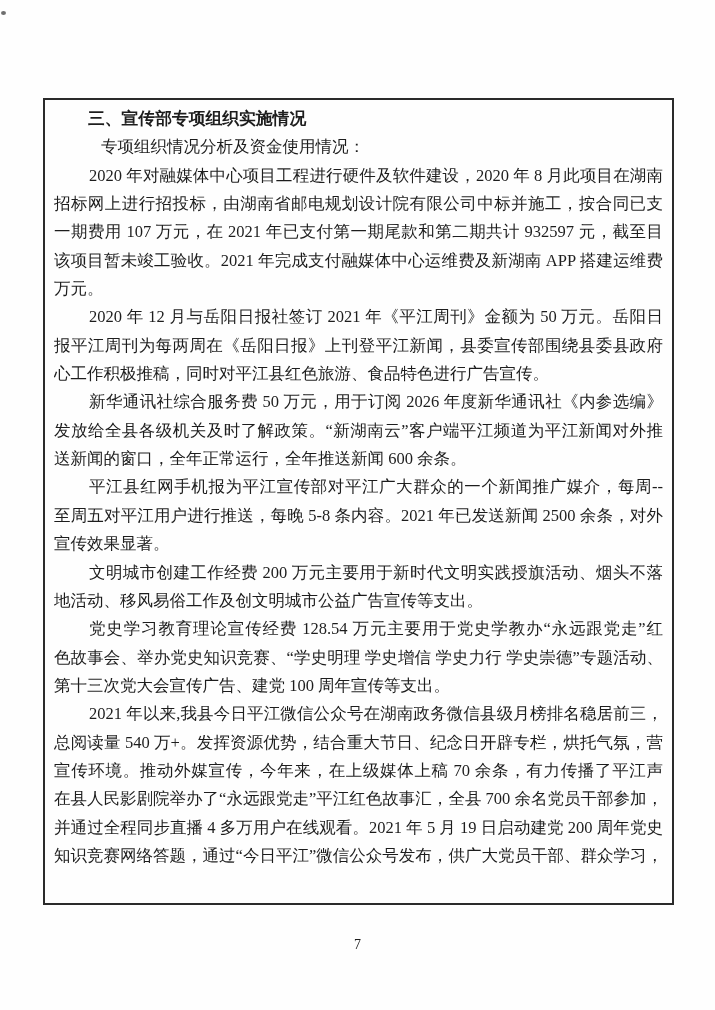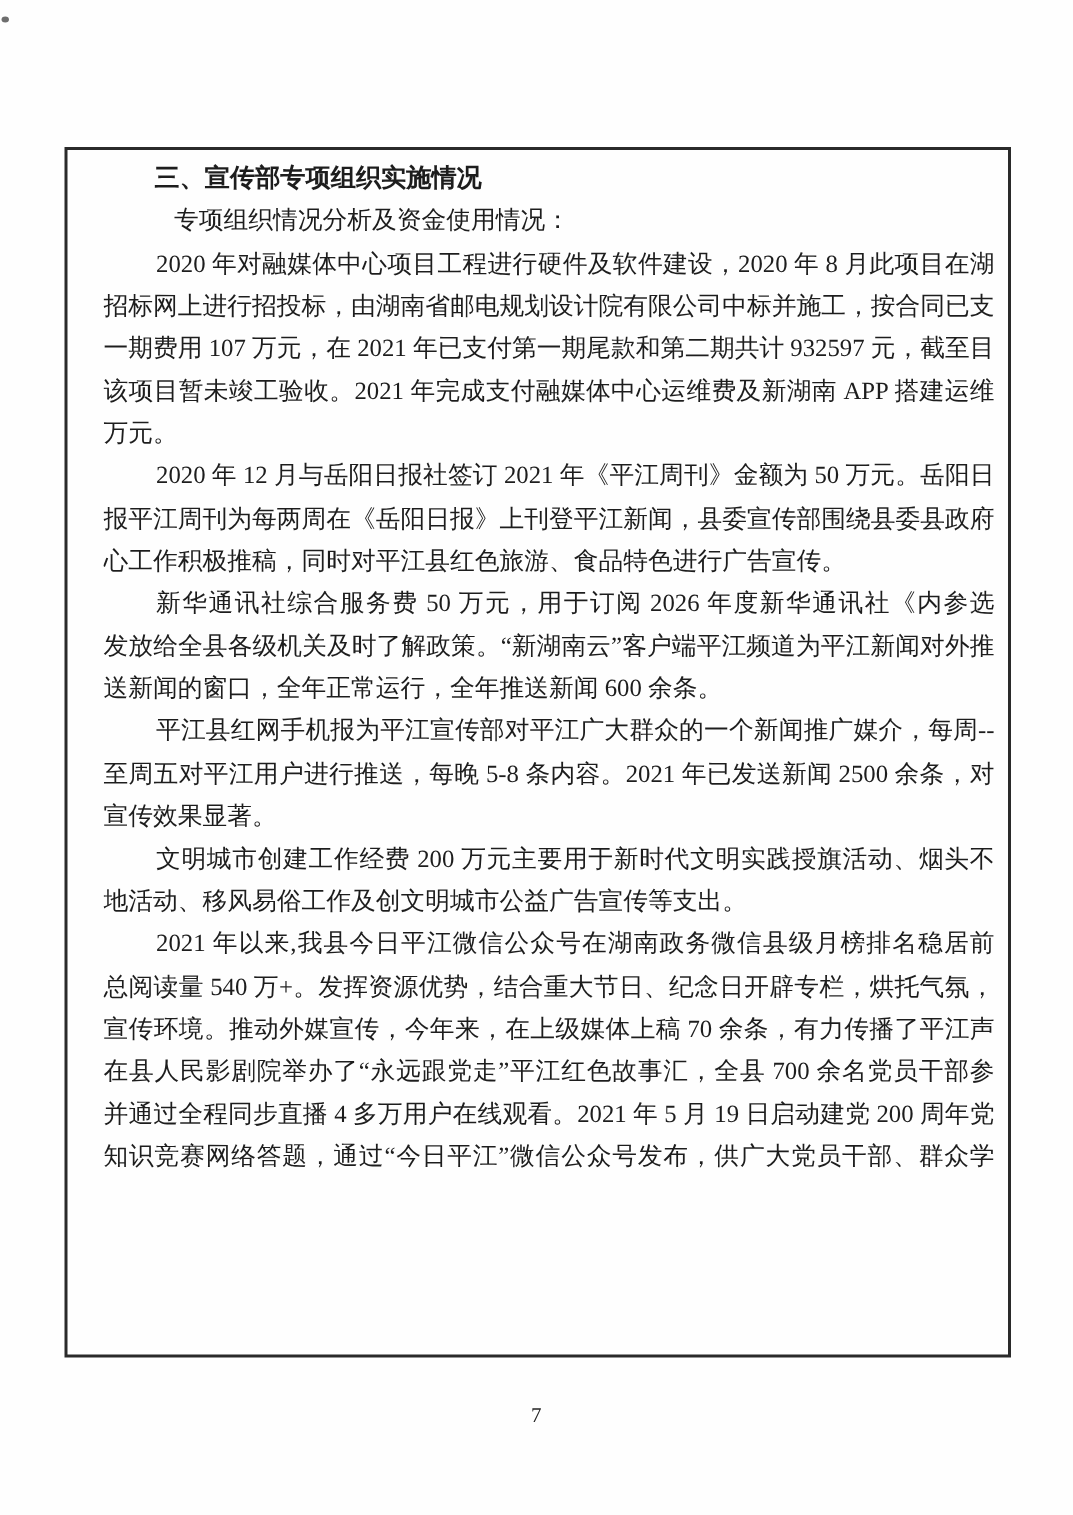--- a/index.html
+++ b/index.html
@@ -26,21 +26,20 @@
     padding: 5px 9px 0 9px;
   }
   .line {
     height: 28.35px;
     line-height: 28.35px;
     font-size: 16.5px;
     color: var(--text-color, #1d1d1d);
     text-align: justify;
     overflow: hidden;
     white-space: normal;
-    margin-left: 15px;
   }
   .line.fill {
     text-align-last: justify;
   }
   .line.indent {
     text-indent: 35px;
   }
   .heading {
     font-weight: 700;
     font-size: 16.8px;
@@ -102,20 +101,25 @@
         <div>
           <div class="line indent fill">平江县红网手机报为平江宣传部对平江广大群众的一个新闻推广媒介，每周--</div>
           <div class="line fill">至周五对平江用户进行推送，每晚 5-8 条内容。2021 年已发送新闻 2500 余条，对外</div>
           <div class="line">宣传效果显著。</div>
         </div>
         <div>
           <div class="line indent fill">文明城市创建工作经费 200 万元主要用于新时代文明实践授旗活动、烟头不落</div>
           <div class="line">地活动、移风易俗工作及创文明城市公益广告宣传等支出。</div>
         </div>
         <div>
+          <div class="line indent fill">党史学习教育理论宣传经费 128.54 万元主要用于党史学教办“永远跟党走”红</div>
+          <div class="line fill">色故事会、举办党史知识竞赛、“学史明理 学史增信 学史力行 学史崇德”专题活动、</div>
+          <div class="line">第十三次党大会宣传广告、建党 100 周年宣传等支出。</div>
+        </div>
+        <div>
           <div class="line indent fill">2021 年以来,我县今日平江微信公众号在湖南政务微信县级月榜排名稳居前三，</div>
           <div class="line fill">总阅读量 540 万+。发挥资源优势，结合重大节日、纪念日开辟专栏，烘托气氛，营造</div>
           <div class="line fill">宣传环境。推动外媒宣传，今年来，在上级媒体上稿 70 余条，有力传播了平江声音，</div>
           <div class="line fill">在县人民影剧院举办了“永远跟党走”平江红色故事汇，全县 700 余名党员干部参加，</div>
           <div class="line fill">并通过全程同步直播 4 多万用户在线观看。2021 年 5 月 19 日启动建党 200 周年党史</div>
           <div class="line fill">知识竞赛网络答题，通过“今日平江”微信公众号发布，供广大党员干部、群众学习，</div>
         </div>
       </div>
   </div>
   <div class="page-number">7</div>

